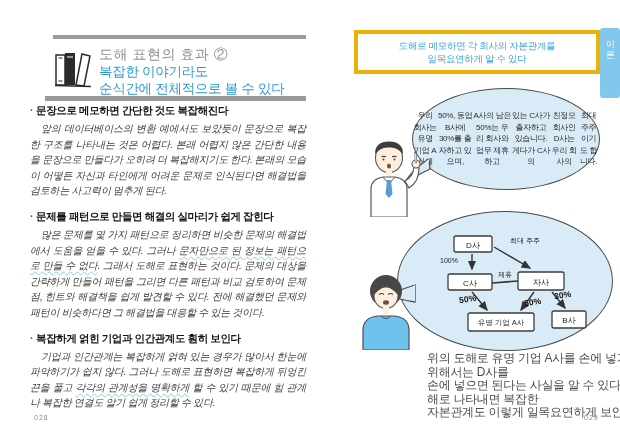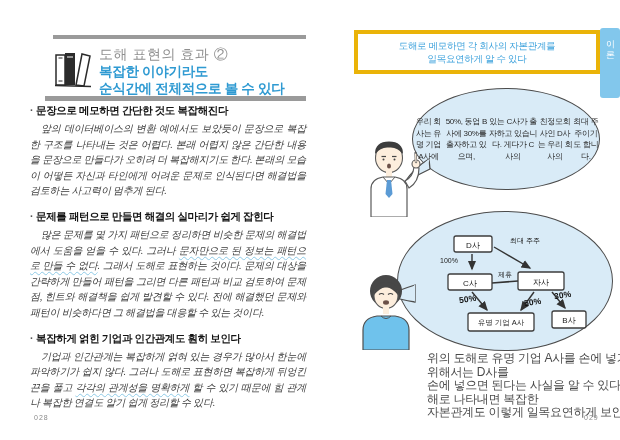--- a/index.html
+++ b/index.html
@@ -7,21 +7,21 @@
     position:relative;width:620px;height:440px;background:#ffffff;overflow:hidden;
     font-family:"Liberation Sans",sans-serif;
   }
   
   .rule{position:absolute;background:#9a9a9a;}
   #rule-top{left:53px;top:35px;width:253px;height:4px;}
   #rule-bottom{left:45px;top:96px;width:261px;height:5px;}
   #book-icon{position:absolute;left:52px;top:45px;}
   #title-block{position:absolute;left:99px;top:46px;width:210px;}
   .kicker{font-size:14px;color:#8f8f8f;letter-spacing:.5px;margin-bottom:0;}
-  .title-line{font-size:13.5px;font-weight:bold;color:#2f9ad2;line-height:16.5px;letter-spacing:-.3px;}
+  .title-line{font-size:13.5px;font-weight:normal;color:#2f9ad2;line-height:16.5px;letter-spacing:-.3px;}
   #sections{position:absolute;left:30px;top:104px;width:276px;}
   .sec-heading{margin:0 0 1px 0;font-size:10.5px;font-weight:bold;color:#141414;letter-spacing:-.4px;}
   .bullet{color:#555;margin-right:3px;font-weight:bold;}
   .sec-body{
     margin:3px 0 11px 0;font-family:"Liberation Serif",serif;font-size:10px;line-height:15.6px;
     color:#3a3a3a;text-align:justify;text-indent:11px;letter-spacing:-.2px;font-style:italic;
   }
   .wavy{
     text-decoration:underline;text-decoration-style:wavy;text-decoration-color:#8ecae6;
     text-underline-offset:2px;
@@ -105,20 +105,21 @@
     <div>일목요연하게 알 수 있다</div>
   </div>
 
   <div id="side-tab">
     <span>이론</span>
   </div>
 
   <div id="bubble1" class="bubble">
     <div class="bline">우리 회사는 유명 기업 A사에</div>
     <div class="bline">50%, 동업 B사에 30%를 출자하고 있으며,</div>
+    <div class="bline">A사의 남은 50%는 우리 회사와 업무 제휴하고</div>
     <div class="bline">있는 C사가 출자하고 있습니다. 게다가 C사의</div>
     <div class="bline">친정모회사인 D사는 우리 회사의</div>
     <div class="bline">최대 주주이기도 합니다.</div>
   </div>
   <svg id="tail1" class="tail" width="30" height="30" viewBox="0 0 30 30">
     <path d="M27,3 Q13,11 2,27 Q15,19 28,13 Z" fill="#d9ebf7" stroke="#4c4c4c" stroke-width="1.3"></path>
     <path d="M26,5 Q20,9 24,12 Z" fill="#d9ebf7" stroke="#d9ebf7" stroke-width="2"></path>
   </svg>
 
   <svg id="man" width="64" height="80" viewBox="0 0 64 80">

